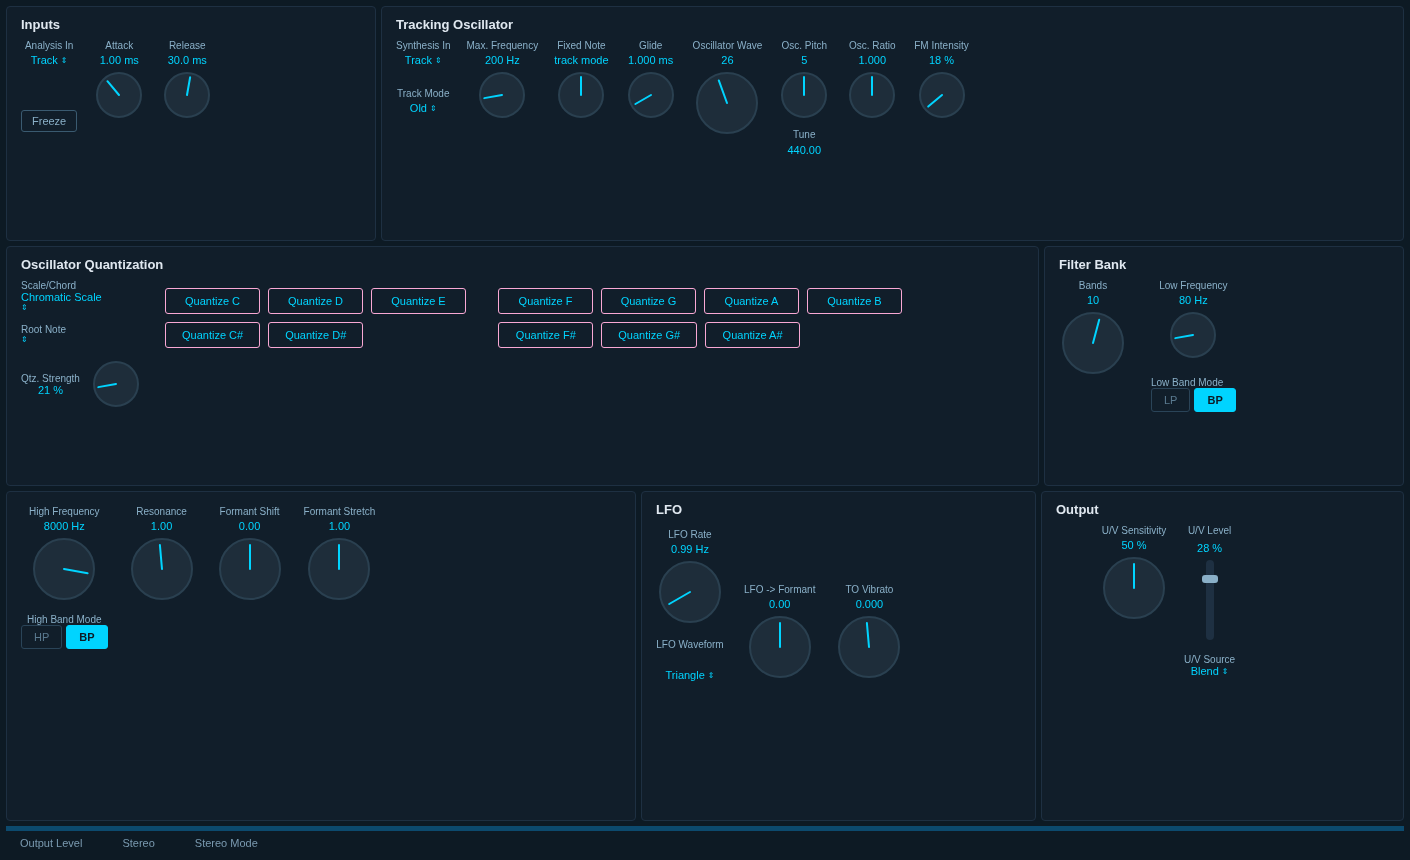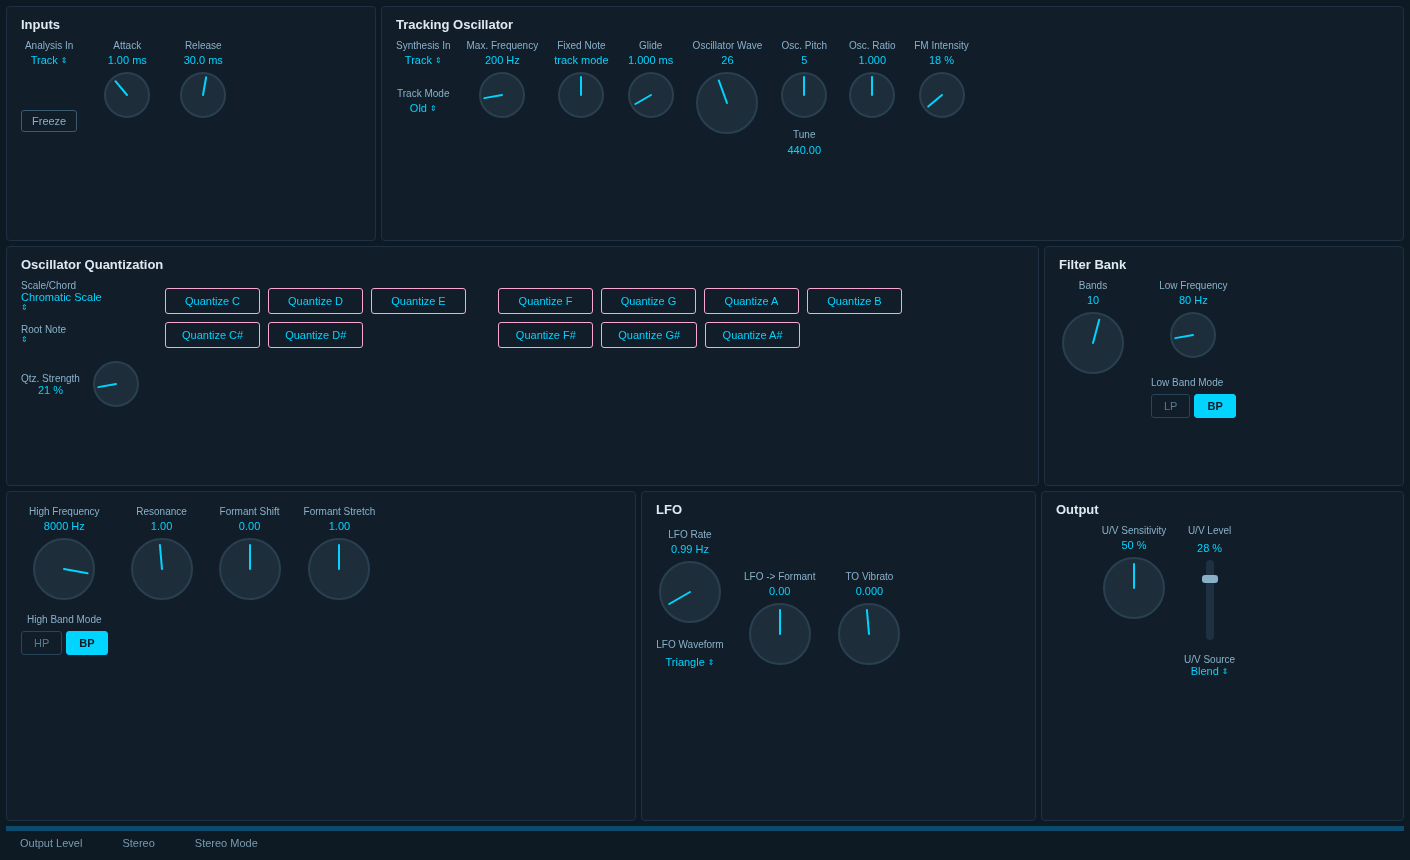--- a/index.html
+++ b/index.html
@@ -174,21 +174,21 @@
 
     .btn-inactive {
       background: transparent;
       border: 1px solid #2a4458;
       color: #5a7a90;
     }
 
     
     .inputs-controls {
       display: flex;
-      gap: 24px;
+      gap: 16px;
       align-items: flex-start;
       margin-top: 4px;
     }
 
     .freeze-btn {
       background: transparent;
       border: 1px solid #3a5a70;
       color: #8ab0c8;
       padding: 4px 10px;
       border-radius: 3px;
@@ -242,21 +242,20 @@
 
     .scale-value {
       color: #00d4ff;
       font-size: 11px;
     }
 
     
     .mode-buttons {
       display: flex;
       gap: 4px;
-      margin-top: 6px;
       border-radius: 12px;
     }
 
     .vertical-slider {
       width: 8px;
       height: 80px;
       background: #1e3042;
       border-radius: 4px;
       position: relative;
       cursor: pointer;
@@ -270,21 +269,21 @@
       position: absolute;
       left: -4px;
       top: 15px;
     }
 
     
     .lfo-waveform-select {
       display: flex;
       flex-direction: column;
       align-items: center;
-      gap: 6px;
+      gap: 19px;
       margin-top: 10px;
     }
 
     
     .knob-svg {
       display: block;
     }
   </style>
 </head>
 <body>

